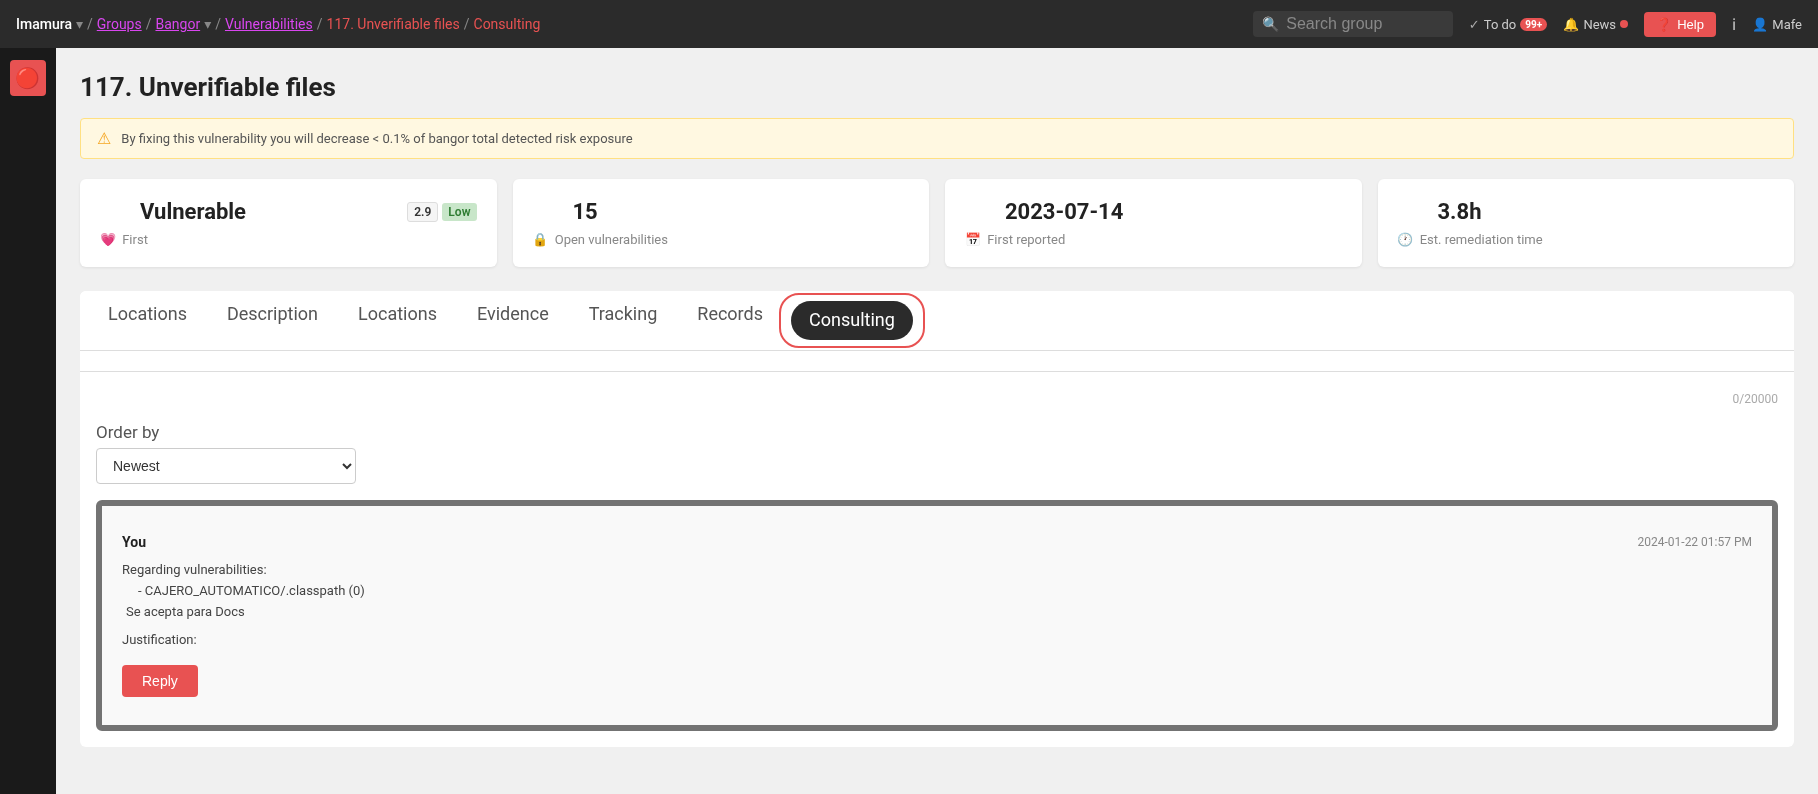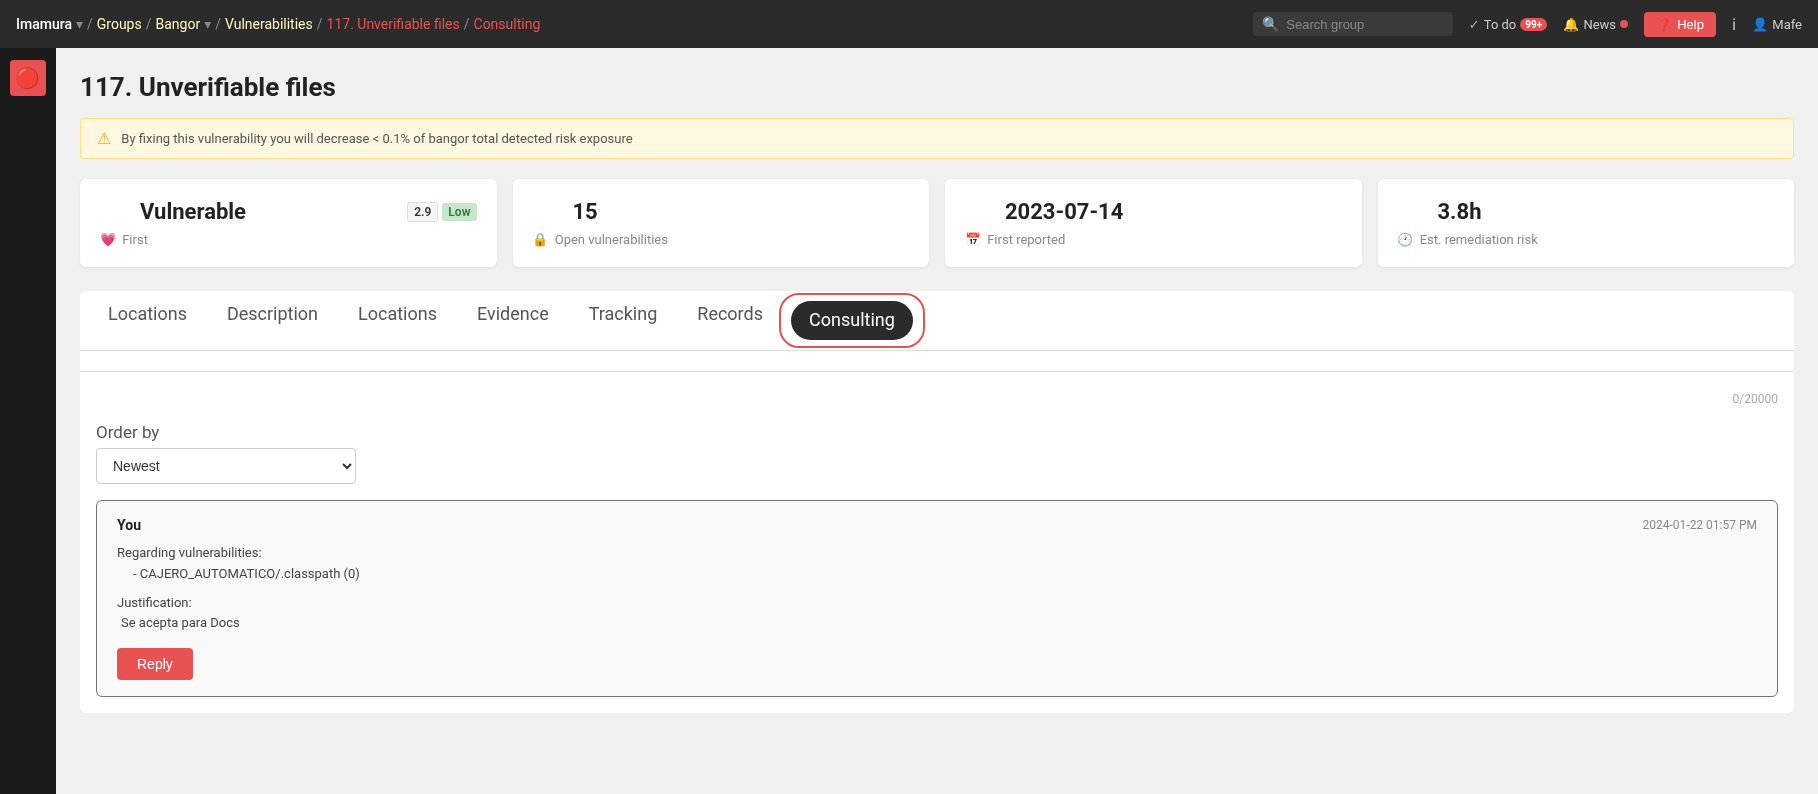--- a/index.html
+++ b/index.html
@@ -20,21 +20,21 @@
     }
     .navbar-brand {
       display: flex;
       align-items: center;
       gap: 4px;
       font-size: 14px;
       color: #ccc;
     }
     .navbar-brand .brand-name { color: #fff; font-weight: 500; }
     .navbar-brand .sep { color: #888; }
-    .navbar-brand .link { color: #fef9c3; cursor: pointer; }
+    .navbar-brand .link { color: #d946ef; cursor: pointer; text-decoration: underline; }
     .navbar-brand .active-link { color: #e85252; }
     .navbar-right {
       margin-left: auto;
       display: flex;
       align-items: center;
       gap: 16px;
     }
     .search-box {
       display: flex;
       align-items: center;
@@ -42,21 +42,21 @@
       border-radius: 4px;
       padding: 4px 10px;
       gap: 6px;
       width: 200px;
     }
     .search-box input {
       background: transparent;
       border: none;
       outline: none;
       color: #5eead4;
-      font-size: 13px;
+      font-size: 16px;
       width: 100%;
     }
     .search-box input::placeholder { color: #888; }
     .nav-action {
       display: flex;
       align-items: center;
       gap: 4px;
       color: #ccc;
       cursor: pointer;
       font-size: 13px;
@@ -275,23 +275,23 @@
       font-size: 14px;
       color: #333;
       background: #fff;
       cursor: pointer;
       outline: none;
     }
 
     
     .comment-card {
       background: #f9f9f9;
-      border: 1px solid #737373;
+      border: 6px solid #737373;
       border-radius: 6px;
-      padding: 16px 20px;
+      padding: 28px 20px;
       margin-top: 16px;
     }
     .comment-header {
       display: flex;
       justify-content: space-between;
       align-items: center;
       margin-bottom: 10px;
     }
     .comment-author {
       font-weight: 700;
@@ -418,21 +418,21 @@
         <span>First reported</span>
       </div>
     </div>
 
     <div class="stat-card">
       <div class="stat-card-header">
         <span class="stat-value">3.8h</span>
       </div>
       <div class="stat-label-row">
         <span>🕐</span>
-        <span>Est. remediation risk</span>
+        <span>Est. remediation time</span>
       </div>
     </div>
   </div>
 
   <div style="background:#fff;border-radius:6px 6px 0 0;border-bottom:1px solid #ddd;">
     <div class="tabs">
       <div class="tab">
         <span>Locations</span>
       </div>
       <div class="tab">
@@ -482,22 +482,22 @@
     <div class="comment-card">
       <div class="comment-header">
         <span class="comment-author">You</span>
         <span class="comment-date">2024-01-22 01:57 PM</span>
       </div>
       <div class="comment-body">
         <div>Regarding vulnerabilities:</div>
         <div class="vuln-item">
           - <span>CAJERO_AUTOMATICO/.classpath (0)</span>
         </div>
+        <div style="padding-left:4px;">Se acepta para Docs</div>
         <div style="margin-top:8px;">
           <span>Justification:</span>
         </div>
-        <div style="padding-left:4px;">Se acepta para Docs</div>
       </div>
       <button class="reply-btn">Reply</button>
     </div>
   </div>
 
 </div>
 
 </body></html>

